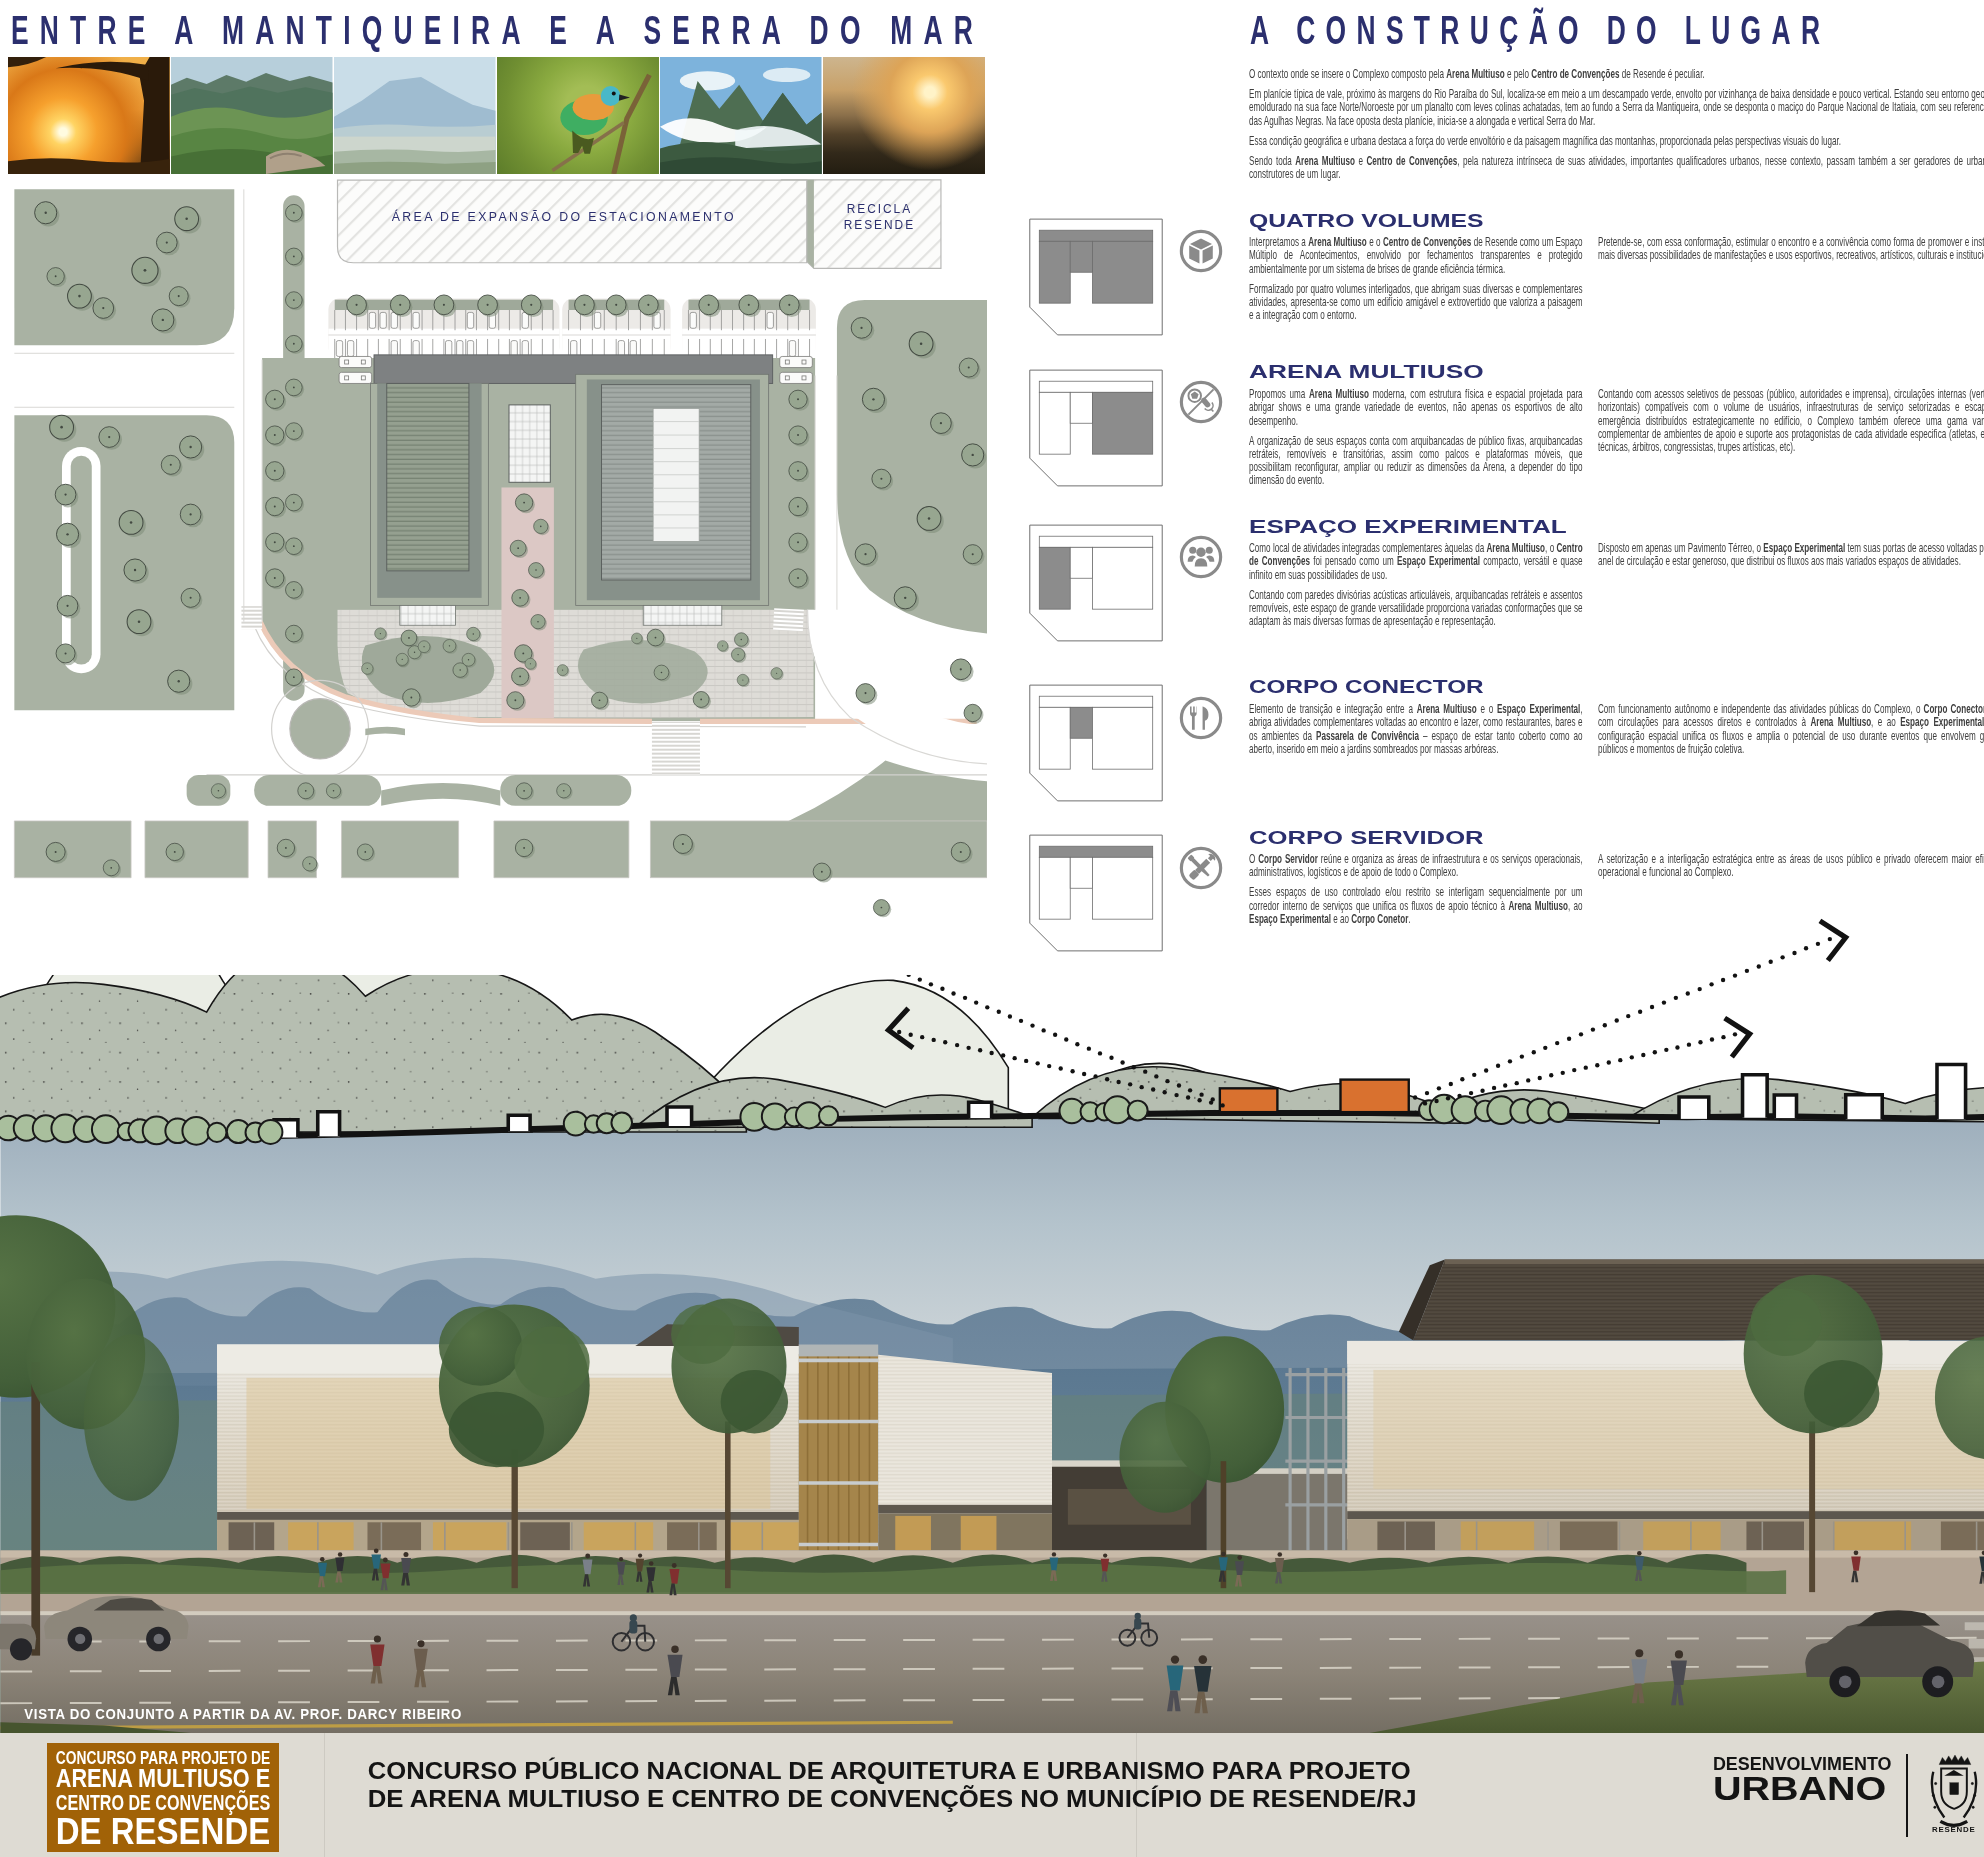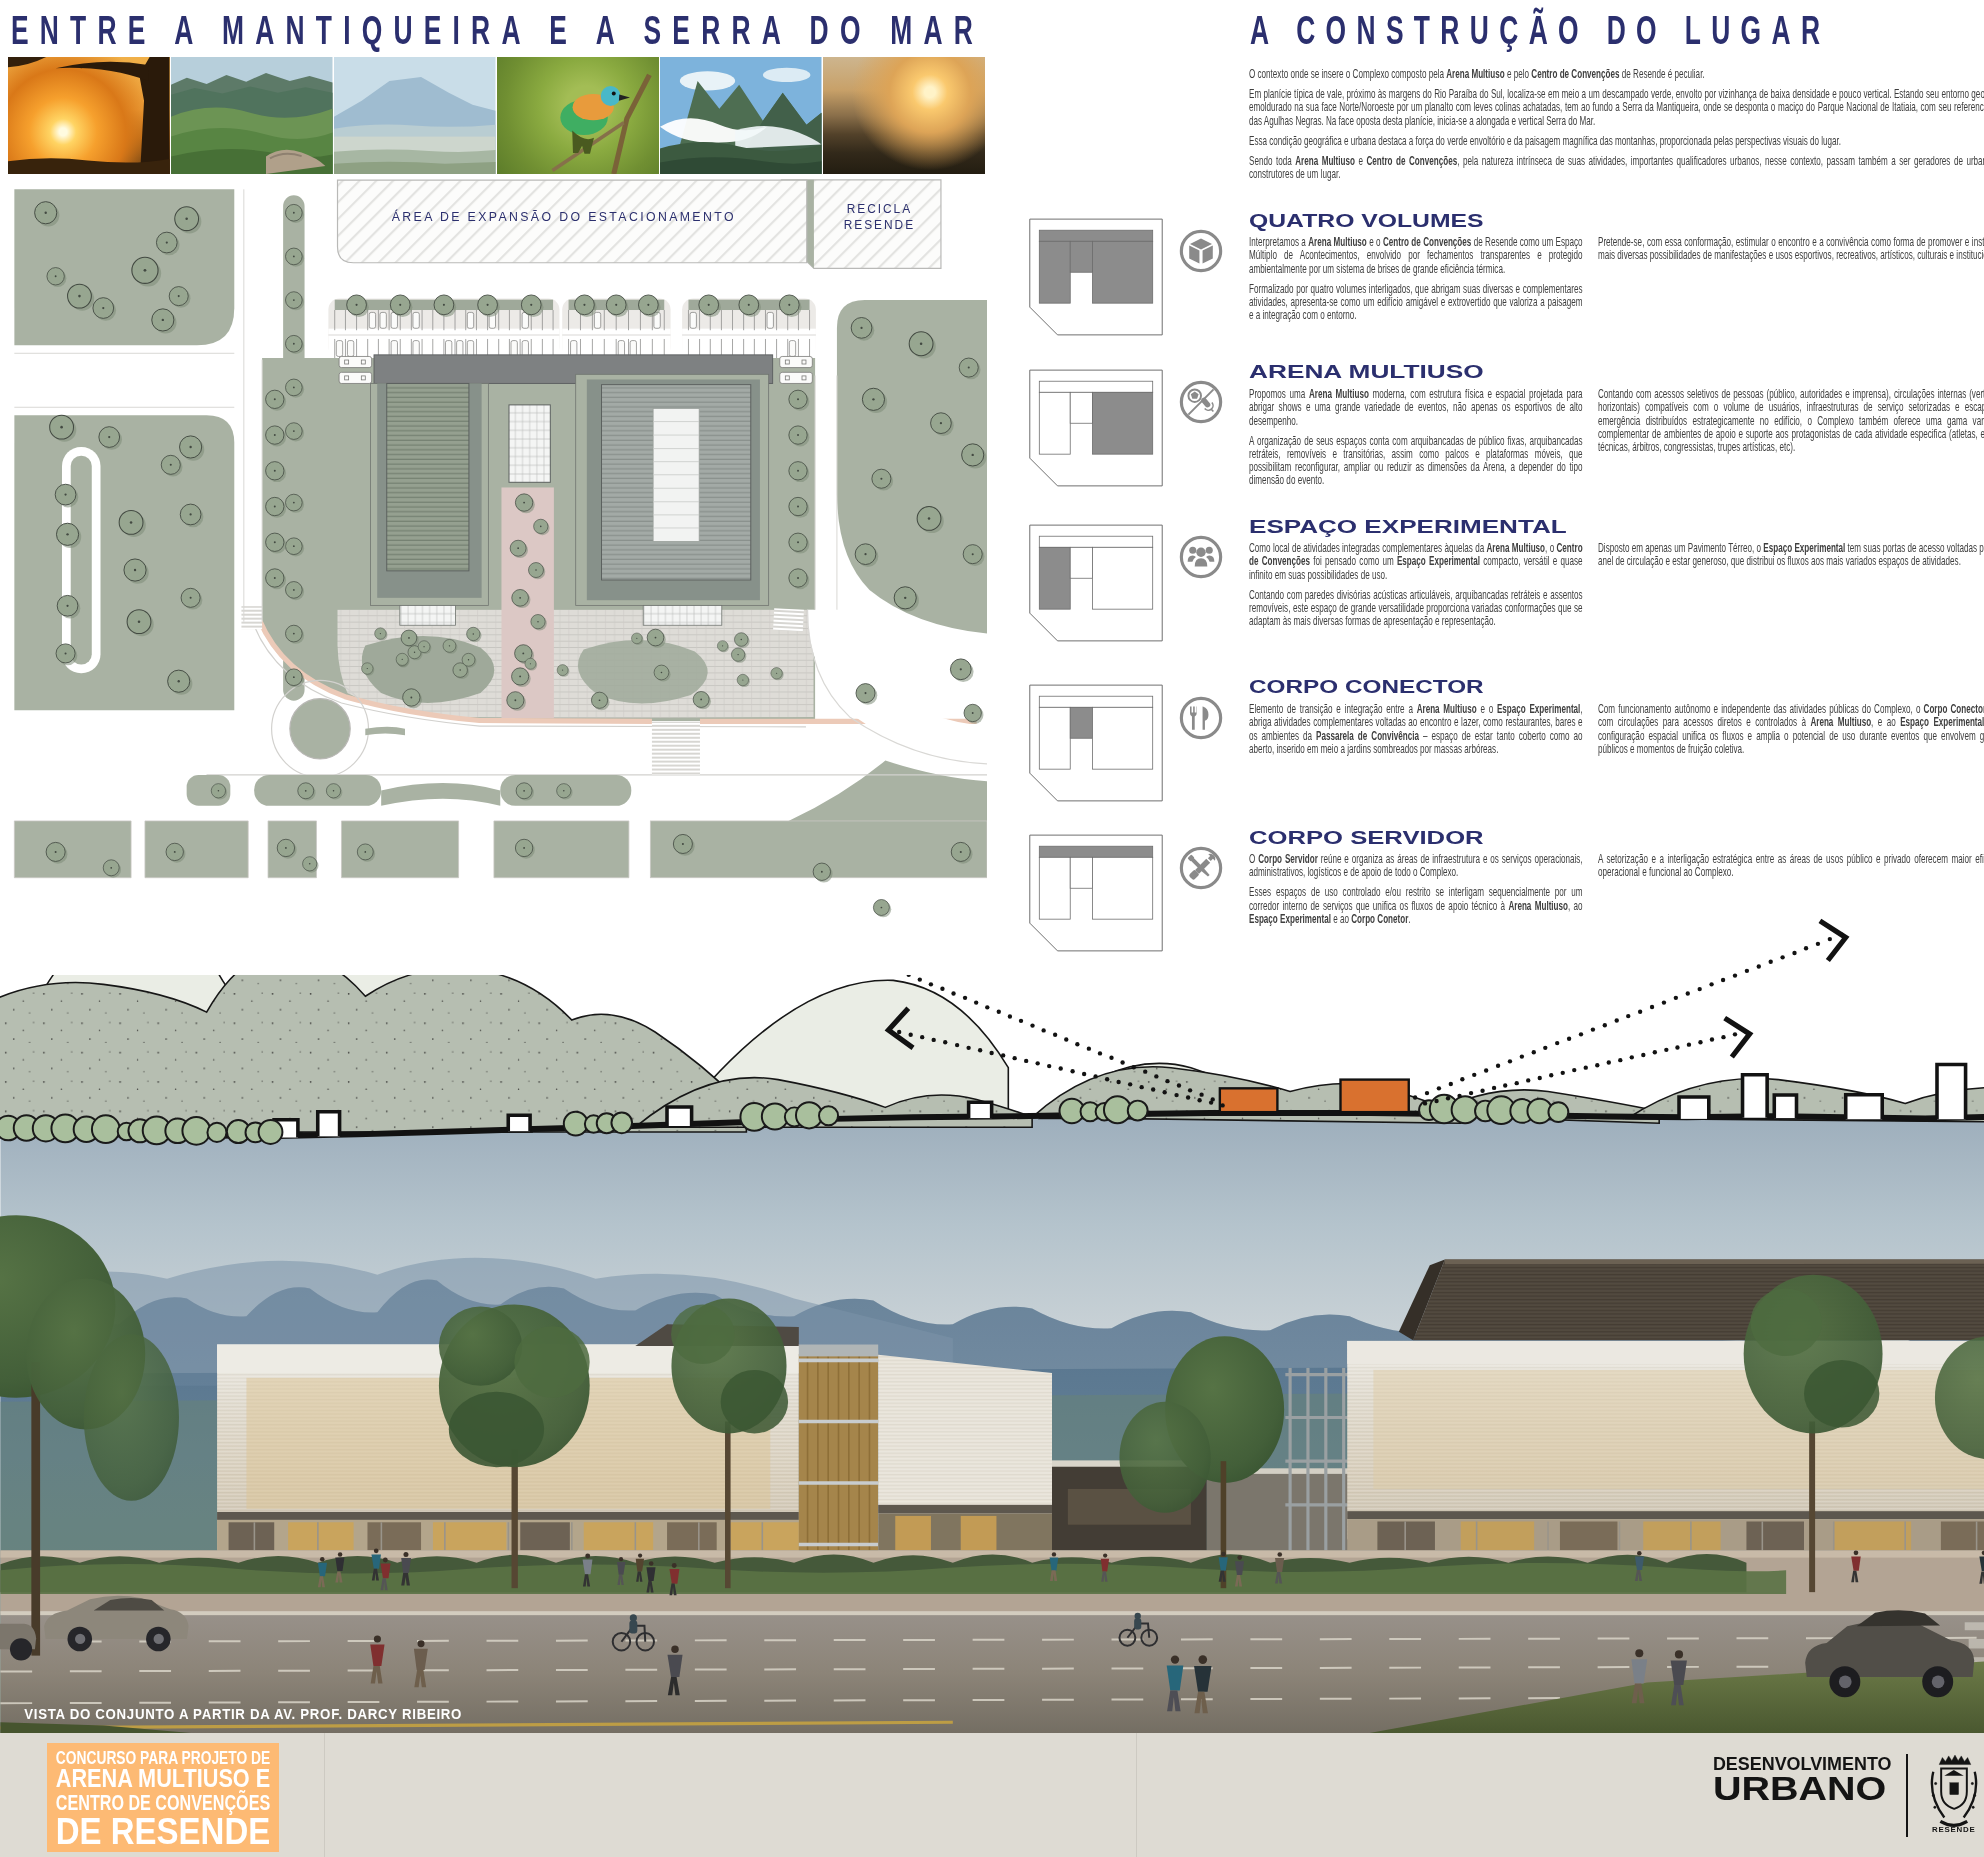--- a/index.html
+++ b/index.html
@@ -1393,29 +1393,35 @@
 <path d="M4345 295 L4408 335 L4363 393"></path>
 </g>
 </svg>
 </div>
 
 
 <div class="abs" style="left:0;top:1733px;width:2629px;height:124px;background:#dedbd3;z-index:6;">
   <div class="abs" style="left:324px;top:0;width:1.2px;height:124px;background:#cdcac2;"></div>
   <div class="abs" style="left:1136px;top:0;width:1.2px;height:124px;background:#cdcac2;"></div>
 
-  <div class="abs" style="left:47px;top:9.5px;width:232px;height:109px;background:#fdba74;">
+  <div class="abs" style="left:47px;top:9.5px;width:232px;height:109px;background:#a16207;">
     <svg width="232" height="109" font-family="Liberation Sans, sans-serif" viewBox="0 0 585 275">
       <text x="22" y="52" font-size="44" font-weight="bold" fill="#fff" textLength="541" lengthAdjust="spacingAndGlyphs">CONCURSO PARA PROJETO DE</text>
       <text x="22" y="112" font-size="66" font-weight="bold" fill="#fff" textLength="541" lengthAdjust="spacingAndGlyphs">ARENA MULTIUSO E</text>
       <text x="22" y="170" font-size="57" font-weight="bold" fill="#fff" textLength="541" lengthAdjust="spacingAndGlyphs">CENTRO DE CONVENÇÕES</text>
       <text x="22" y="255" font-size="92" font-weight="bold" fill="#fff" textLength="541" lengthAdjust="spacingAndGlyphs">DE RESENDE</text>
     </svg>
   </div>
 
+  <div class="abs" style="left:365px;top:24px;">
+    <svg width="1072" height="79" font-family="Liberation Sans, sans-serif" viewBox="0 0 2700 200">
+      <text x="0" y="55" font-size="62" font-weight="bold" fill="#141414" textLength="2640" lengthAdjust="spacingAndGlyphs">CONCURSO PÚBLICO NACIONAL DE ARQUITETURA E URBANISMO PARA PROJETO</text>
+      <text x="0" y="127" font-size="62" font-weight="bold" fill="#141414" textLength="2655" lengthAdjust="spacingAndGlyphs">DE ARENA MULTIUSO E CENTRO DE CONVENÇÕES NO MUNICÍPIO DE RESENDE/RJ</text>
+    </svg>
+  </div>
 
   <div class="abs" style="left:1712px;top:20px;">
     <svg width="191" height="67" font-family="Liberation Sans, sans-serif" viewBox="0 0 480 170">
       <text x="0" y="42" font-size="46" font-weight="bold" fill="#141414" textLength="453" lengthAdjust="spacingAndGlyphs">DESENVOLVIMENTO</text>
       <text x="0" y="118" font-size="82" font-weight="bold" fill="#141414" textLength="440" lengthAdjust="spacingAndGlyphs">URBANO</text>
     </svg>
   </div>
 
   <div class="abs" style="left:1906px;top:20.6px;width:1.6px;height:83px;background:#141414;"></div>
 

